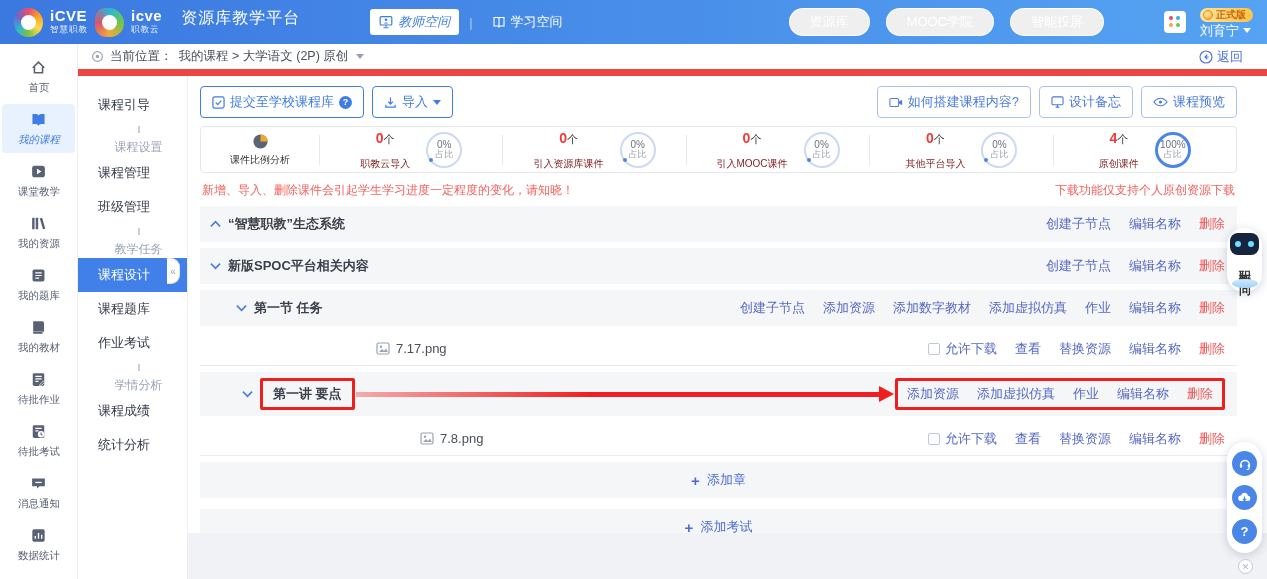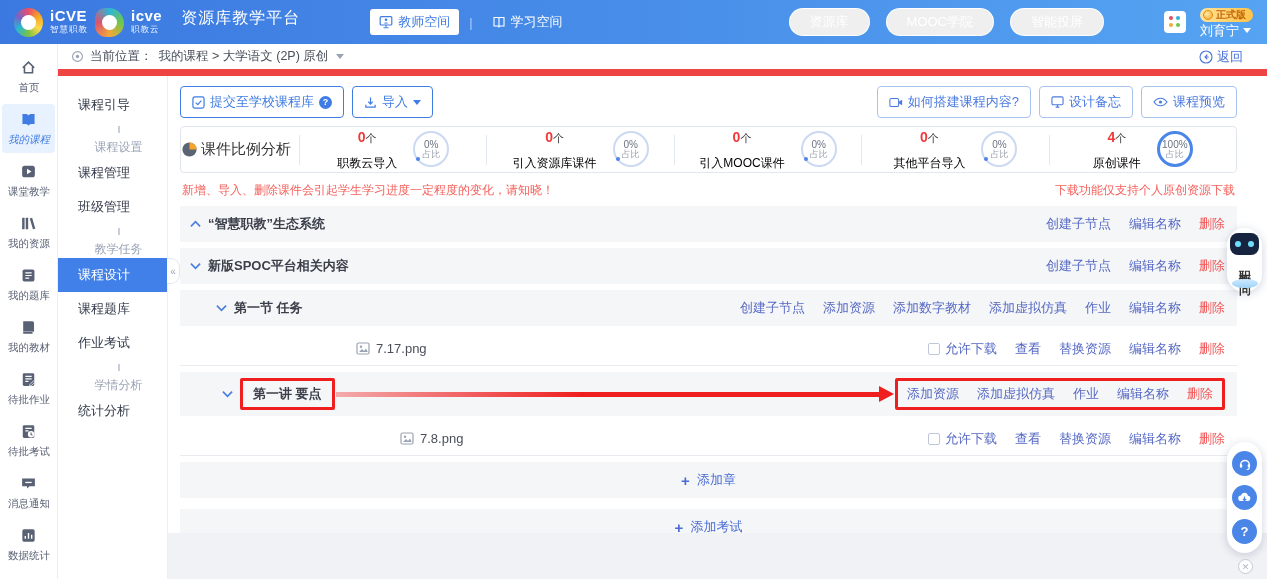--- a/index.html
+++ b/index.html
@@ -14,38 +14,38 @@
   .logo-swirl { width:29px; height:29px; border-radius:50%;
     background:conic-gradient(#e94f6a,#f7a723,#ffd94d,#7cc243,#29b7d3,#7b61c4,#e94f6a); position:relative; }
   .logo-swirl::after { content:''; position:absolute; inset:7px; border-radius:50%; background:#fff; }
   .logo-swirl.alt { border-radius:40% 60% 55% 45%; background:conic-gradient(#2bb6d8,#6fc64b,#f2a93b,#d9536f,#2bb6d8); }
   .brand-text { display:flex; flex-direction:column; line-height:1; }
   .brand-text b { font-size:15px; letter-spacing:.5px; }
   .brand-text i { font-style:normal; font-size:8.5px; opacity:.92; margin-top:2px; letter-spacing:1px; }
   .app-title { font-size:16px; margin-left:12px; letter-spacing:1px; }
   .top-nav { display:flex; align-items:center; gap:10px; margin-left:70px; }
   .nav-item { display:flex; align-items:center; gap:5px; font-size:13px; padding:4px 9px; border-radius:3px; cursor:pointer; color:#fff; }
-  .nav-item.active { background:#fff; color:#3f7de4; }
+  .nav-item.active { background:#fff; color:#3f7de4;font-style:italic; }
   .nav-sep { color:rgba(255,255,255,.55); }
   .top-right { margin-left:auto; display:flex; align-items:center; gap:14px; }
   .pills { display:flex; gap:16px; margin-right:46px; }
   .pill { border:1px solid rgba(255,255,255,.95); border-radius:14px; padding:4px 20px; font-size:13px; color:#fff; cursor:pointer; white-space:nowrap; }
   .qr-icon { width:22px; height:22px; background:#fff; border-radius:4px; position:relative; }
   .qr-icon::after { content:''; position:absolute; left:5px; top:5px; width:4px; height:4px; border-radius:50%; background:#e04f5f;
     box-shadow:7px 0 0 #2bb6d8, 0 7px 0 #f2a93b, 7px 7px 0 #6fc64b; }
   .user-block { display:flex; flex-direction:column; align-items:flex-start; gap:2px; line-height:1; }
   .version-badge { display:flex; align-items:center; gap:3px; background:linear-gradient(90deg,#ffe29a,#ffc348);
     color:#c1660a; font-size:10px; padding:2px 7px 2px 3px; border-radius:9px; font-weight:700; }
   .medal { width:10px; height:10px; border-radius:50%; background:radial-gradient(circle at 35% 35%,#ffe9a8,#f5a623); border:1px solid #e08c12; }
   .user-name { font-size:13px; color:#fff; display:flex; align-items:center; gap:4px; }
   .caret-sm { width:0; height:0; border-left:4px solid transparent; border-right:4px solid transparent; border-top:5px solid #fff; }
 
   
   .body { flex:1; display:flex; min-height:0; }
-  .iconbar { width:58px; flex:none; background:#fff; border-right:1px solid #eceef2; padding-top:8px; }
+  .iconbar { width:78px; flex:none; background:#fff; border-right:1px solid #eceef2; padding-top:8px; }
   .sb-item { display:flex; flex-direction:column; align-items:center; gap:4px; padding:7px 0 6px; margin:0 2px 3px;
     color:#596174; cursor:pointer; border-radius:4px; }
   .sb-item .sb-icon { width:17px; height:17px; display:flex; }
   .sb-item .sb-icon svg { width:100%; height:100%; }
   .sb-label { font-size:11px; white-space:nowrap; transform:scale(.95); }
   .sb-item.active { background:#e8f1fe; color:#3f7de4;font-style:italic; }
 
   .right-col { flex:1; display:flex; flex-direction:column; min-width:0; }
   .breadcrumb { height:32px; flex:none; background:#fff; border-bottom:7px solid #ef4444;
     display:flex; align-items:center; padding:0 24px 0 13px; font-size:12.5px; color:#4a505c; gap:6px; }
@@ -68,27 +68,27 @@
     border-radius:4px; padding:6px 11px; font-size:13px; background:#fff; cursor:pointer; white-space:nowrap; }
   .btn svg { flex:none; }
   .btn.light { border-color:#a9c3ef; color:#4a7ae0; }
   .toolbar-right { margin-left:auto; display:flex; gap:8px;border-radius:8px; }
   .q-circle { width:13px; height:13px; border-radius:50%; background:#3f7de4; color:#fff; font-size:9px;
     display:inline-flex; align-items:center; justify-content:center; font-weight:700; }
   .dd-caret { width:0; height:0; border-left:4px solid transparent; border-right:4px solid transparent; border-top:5px solid #3f7de4; }
 
   
   .stats { border:1px solid #e2e7ef; border-radius:4px; height:47px; display:flex; align-items:center; margin-bottom:4px; }
-  .stat-analysis { width:118px; flex:none; display:flex; flex-direction:row; align-items:center; gap:3px; font-size:15px; color:#333; }
+  .stat-analysis { width:118px; flex:none; display:flex; flex-direction:column; align-items:center; gap:3px; font-size:10px; color:#333; }
   .vdiv { width:1px; height:30px; background:#e4e9f0; flex:none; }
   .stat-group { flex:1; display:flex; align-items:center; justify-content:center; gap:16px; }
   .stat-text { display:flex; flex-direction:column; align-items:center; line-height:1.15; }
   .stat-num { font-size:14px; font-weight:700; color:#f03a3a; }
   .stat-num i { font-style:normal; font-weight:400; font-size:11px; color:#333; }
-  .stat-label { font-size:12px; color:#000000; margin-top:12px; }
+  .stat-label { font-size:10px; color:#7f1d1d; margin-top:12px; }
   .gauge { width:36px; height:36px; border-radius:50%; border:2px solid #ccd9f2; display:flex; flex-direction:column;
     align-items:center; justify-content:center; line-height:1.1; position:relative; flex:none; }
   .gauge .pct { font-size:10px; color:#6b7280; }
   .gauge .glb { font-size:9px; color:#9aa1ad; }
   .gauge::after { content:''; position:absolute; left:1px; bottom:4px; width:4px; height:4px; border-radius:50%; background:#4a86e8; }
   .gauge.full { border:3px solid #4a86e8; }
   .gauge.full::after { display:none; }
 
   
   .notices { display:flex; align-items:flex-start; padding:5px 2px 7px; font-size:12px;gap:14px; }
@@ -338,20 +338,21 @@
               <span class="sm-bar"></span>
               <span>教学任务</span>
             </div>
             <div class="sm-link active">课程设计</div>
             <div class="sm-link">课程题库</div>
             <div class="sm-link">作业考试</div>
             <div class="sm-section">
               <span class="sm-bar"></span>
               <span>学情分析</span>
             </div>
+            <div class="sm-link">课程成绩</div>
             <div class="sm-link">统计分析</div>
           </aside>
 
         <main class="main">
           <div class="toolbar">
             <button class="btn">
               <svg width="13" height="13" viewBox="0 0 14 14">
                   <rect x="1" y="1" width="12" height="12" rx="2" fill="none" stroke="#3f7de4" stroke-width="1.3"></rect>
                   <path d="M4 7.2 6.2 9.4 10 5" stroke="#3f7de4" fill="none" stroke-width="1.3"></path>
                 </svg>

